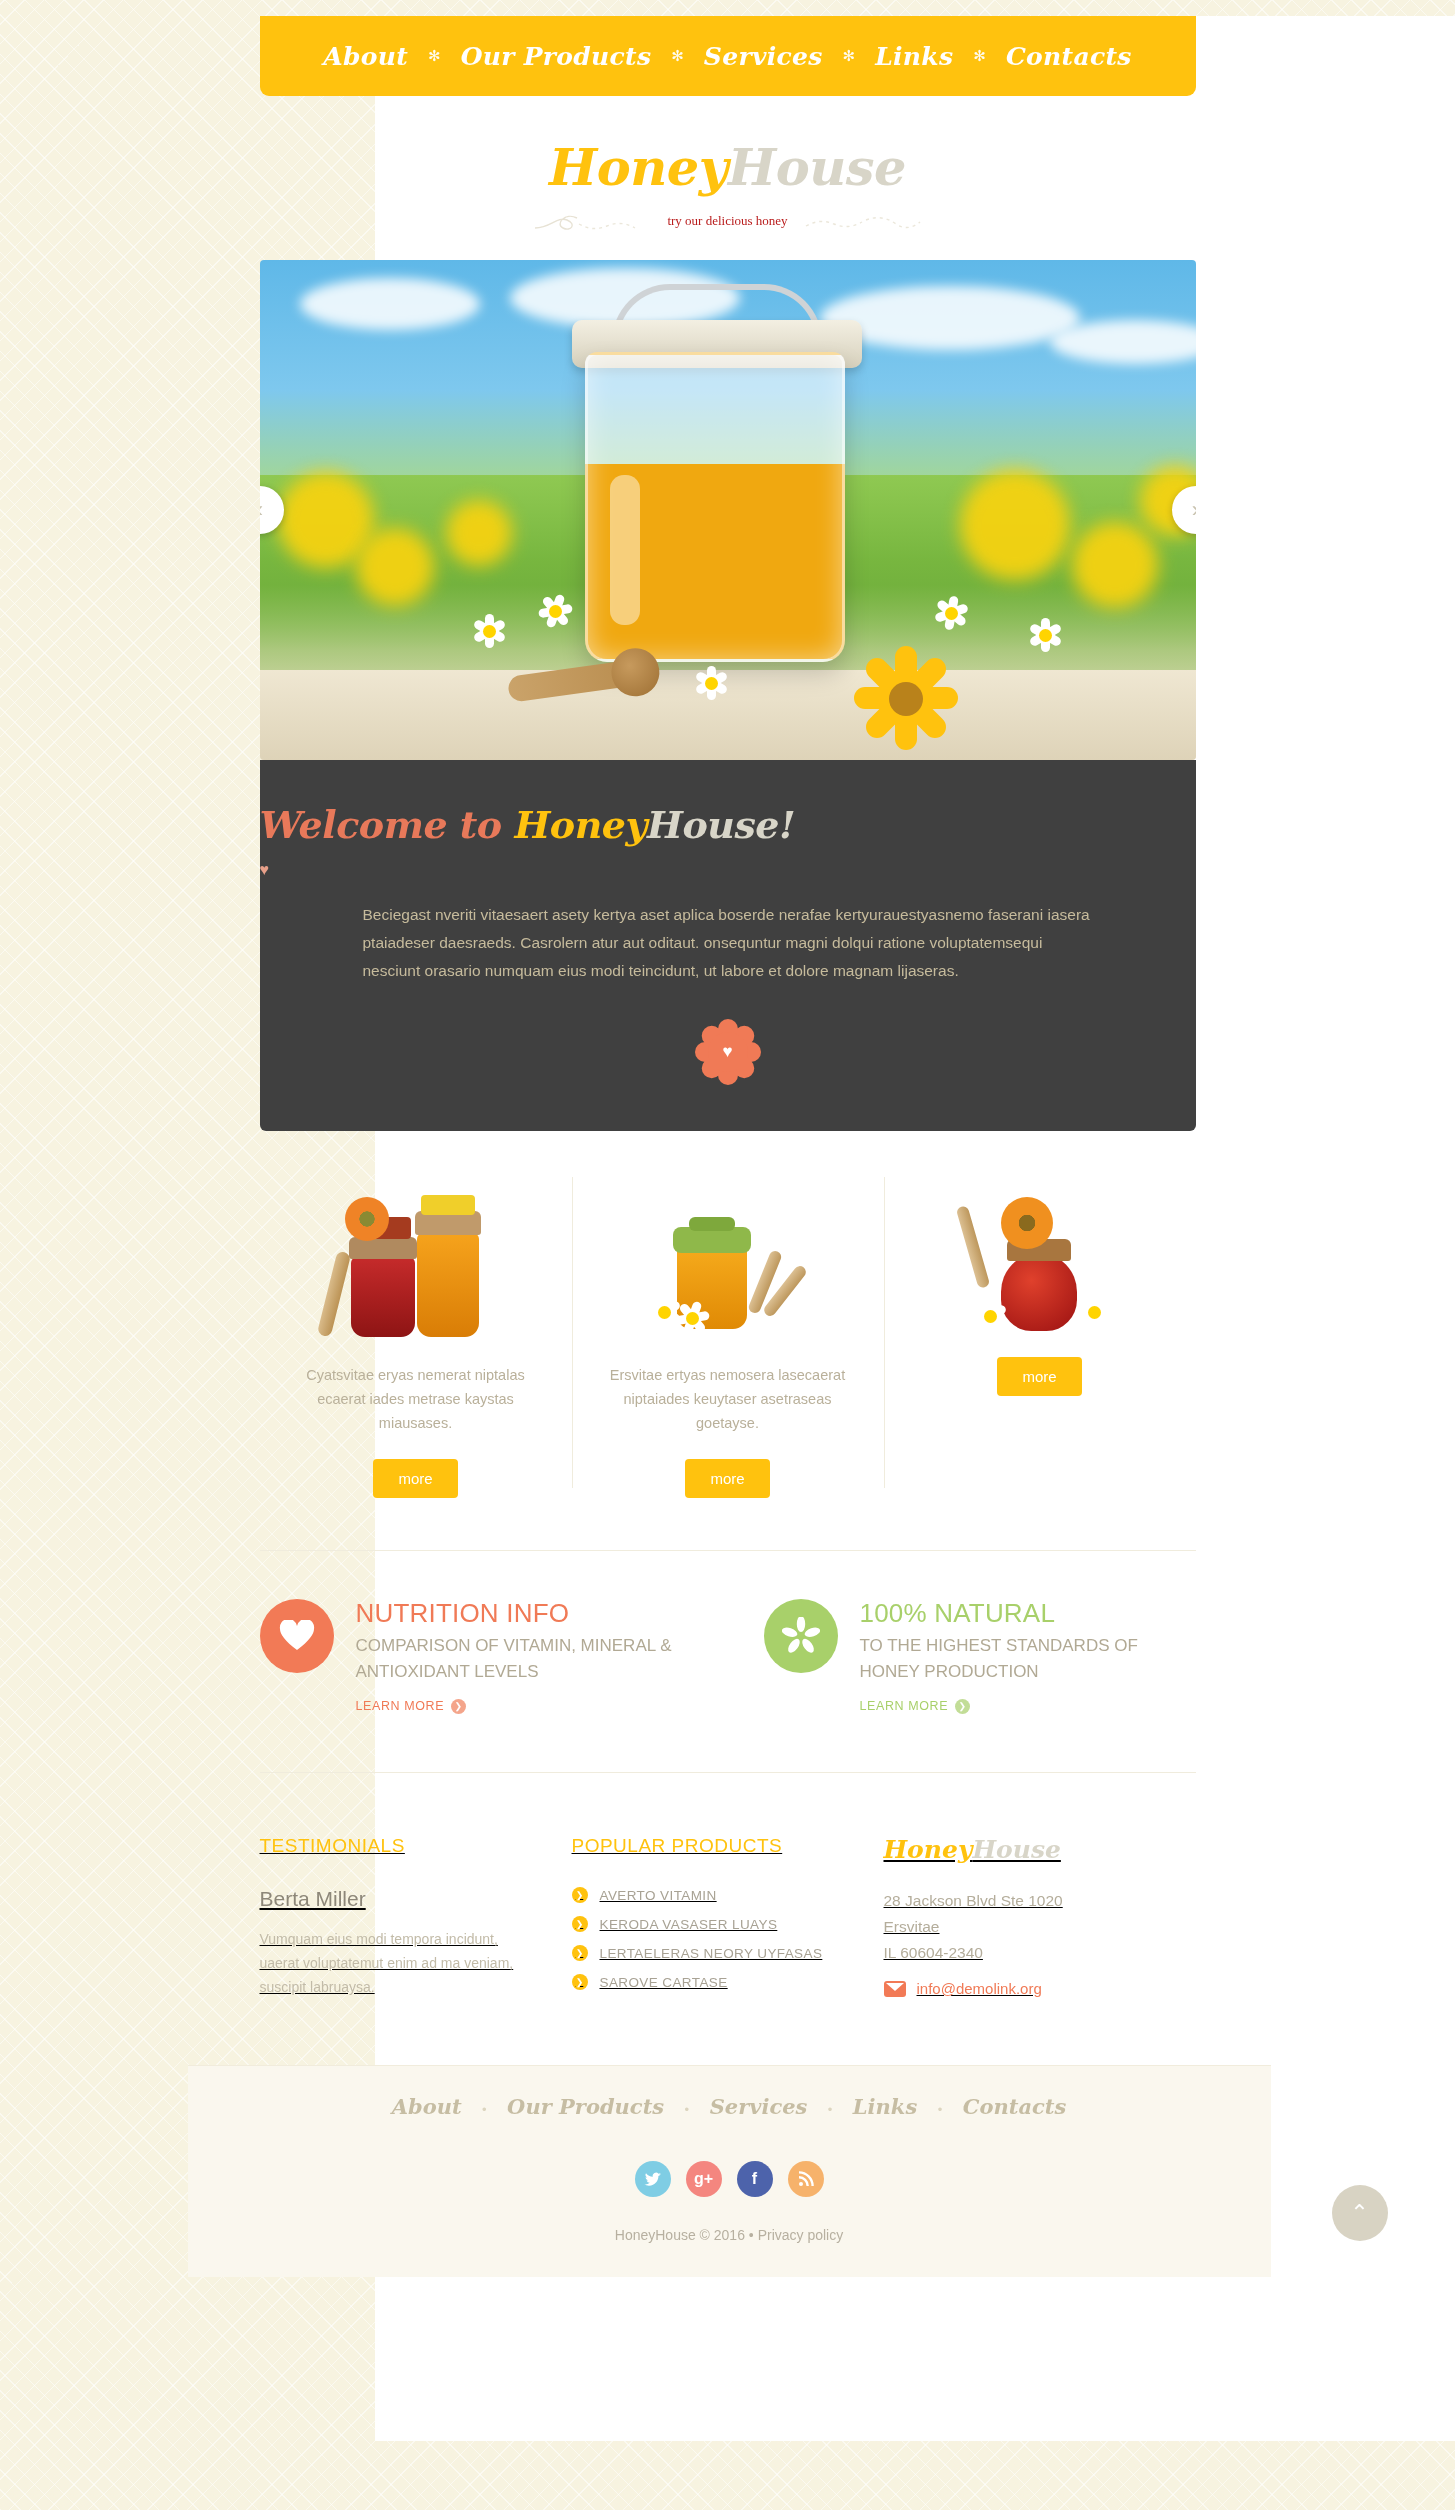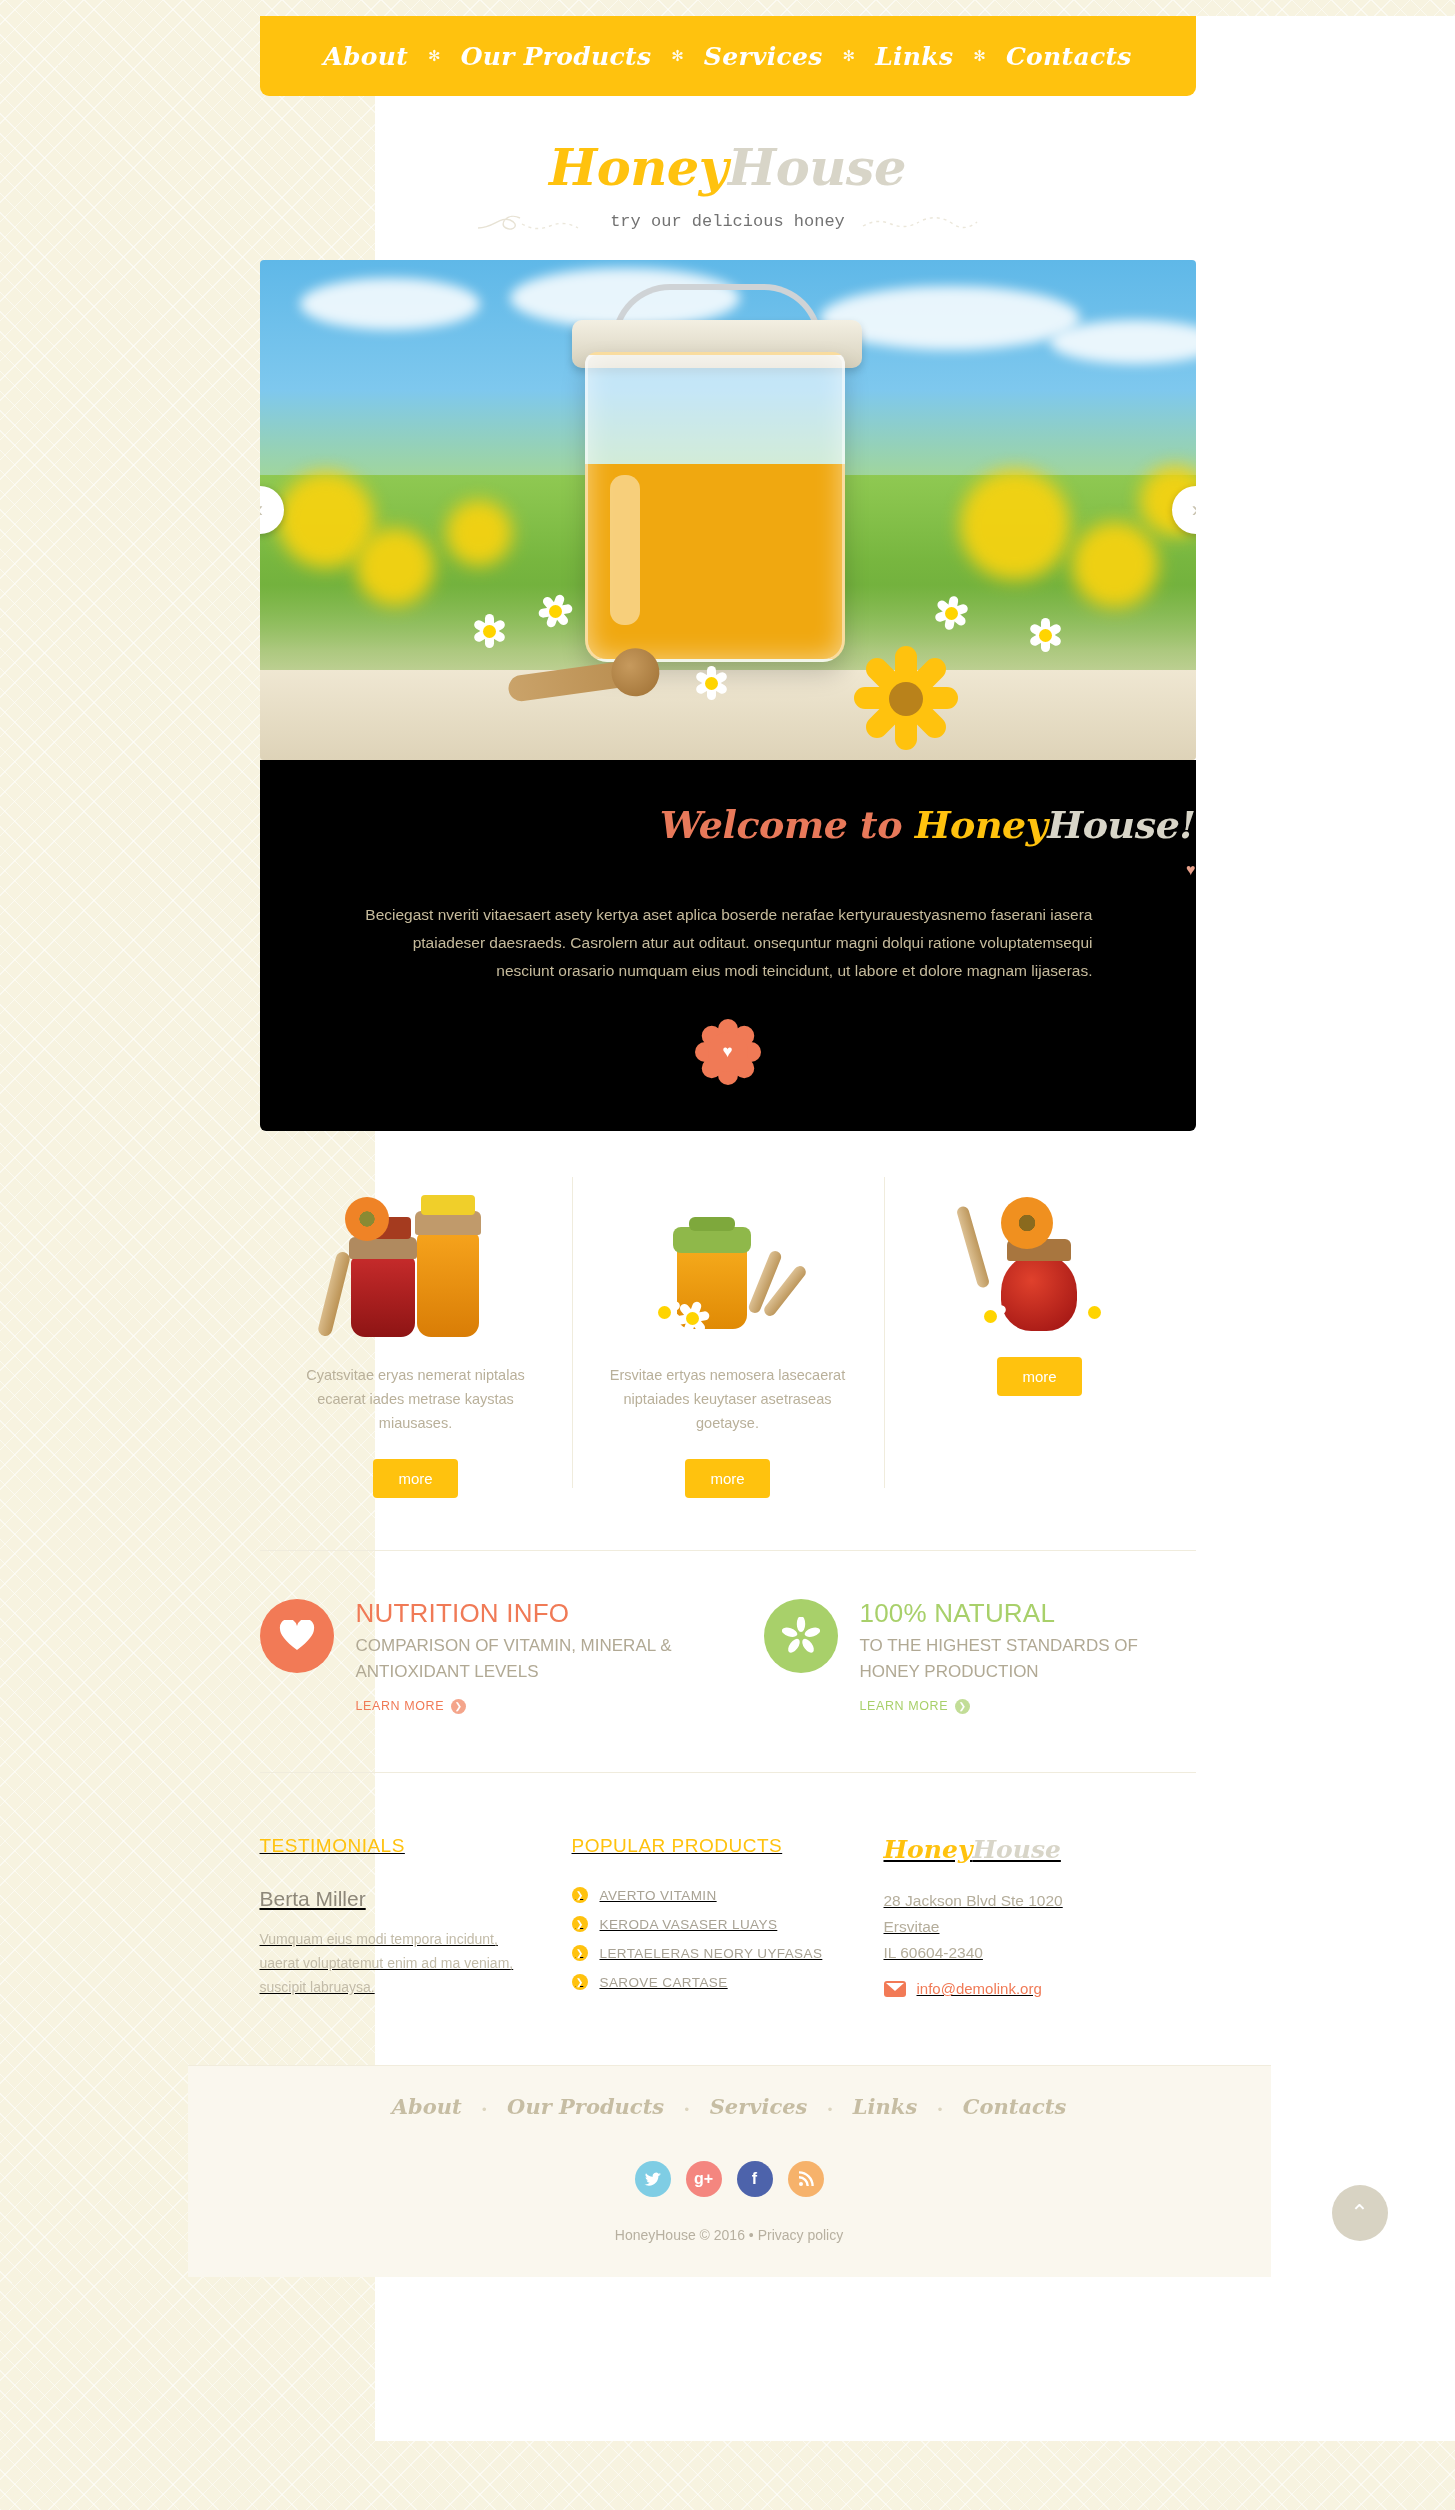--- a/index.html
+++ b/index.html
@@ -40,21 +40,21 @@
   
   .logo-wrap { text-align:center; padding-top:46px; }
   .logo {
     font-family:"DejaVu Serif", serif; font-style:italic; font-weight:700;
     font-size:51px; letter-spacing:-.5px; line-height:1;
     display:inline-block; text-decoration:none;
   }
   .logo .a { color:#ffc20e; }
   .logo .b { color:#d8d5c8; }
   .tag-row { display:flex; align-items:center; justify-content:center; gap:16px; margin-top:15px;}
-  .tagline { color:#737373; font-size:17px; font-family:Liberation Mono, monospace; }
+  .tagline { color:#b91c1c; font-size:13px; font-family:Liberation Serif, serif; }
   .swirl { opacity:.7; }
 
   
   .slider {
     margin:26px 72px 0 72px; width:936px; height:500px; overflow:hidden;
     border-radius:4px; position:relative;
     background:linear-gradient(to bottom,#5fb8e8 0%,#7ec8ee 26%,#a8d98a 47%,#8cc65c 60%,#e9e2cf 78%,#efe9d8 100%);
   }
   .cloud { position:absolute; background:rgba(255,255,255,.85); border-radius:50%; filter:blur(6px); }
   .grass {
@@ -94,22 +94,22 @@
 
   .sl-arrow {
     position:absolute; top:50%; margin-top:-24px; width:48px; height:48px; border-radius:50%;
     background:#fff; color:#c9c3b0; display:flex; align-items:center; justify-content:center;
     font-size:22px; box-shadow:0 2px 7px rgba(0,0,0,.22); cursor:pointer; z-index:6; user-select:none;
   }
   .sl-prev { left:-24px; } .sl-next { right:-24px; }
 
   
   .welcome {
-    margin:0 72px; width:936px; background:#000000;
-    border-radius:0 0 6px 6px; padding:42px 0 46px; text-align:right;
+    margin:0 72px; width:936px; background:#404040;
+    border-radius:0 0 6px 6px; padding:42px 0 46px; text-align:left;
   }
   .welcome h2 {
     font-family:"DejaVu Serif", serif; font-style:italic; font-weight:700;
     font-size:38px; letter-spacing:-.5px;
   }
   .welcome h2 .c1 { color:#e8795a; }
   .welcome h2 .c2 { color:#ffc20e; }
   .welcome h2 .c3 { color:#d8d5c8; }
   .heartdiv { color:#e8a08a; font-size:16px; margin:14px 0 22px; }
   .welcome p {

